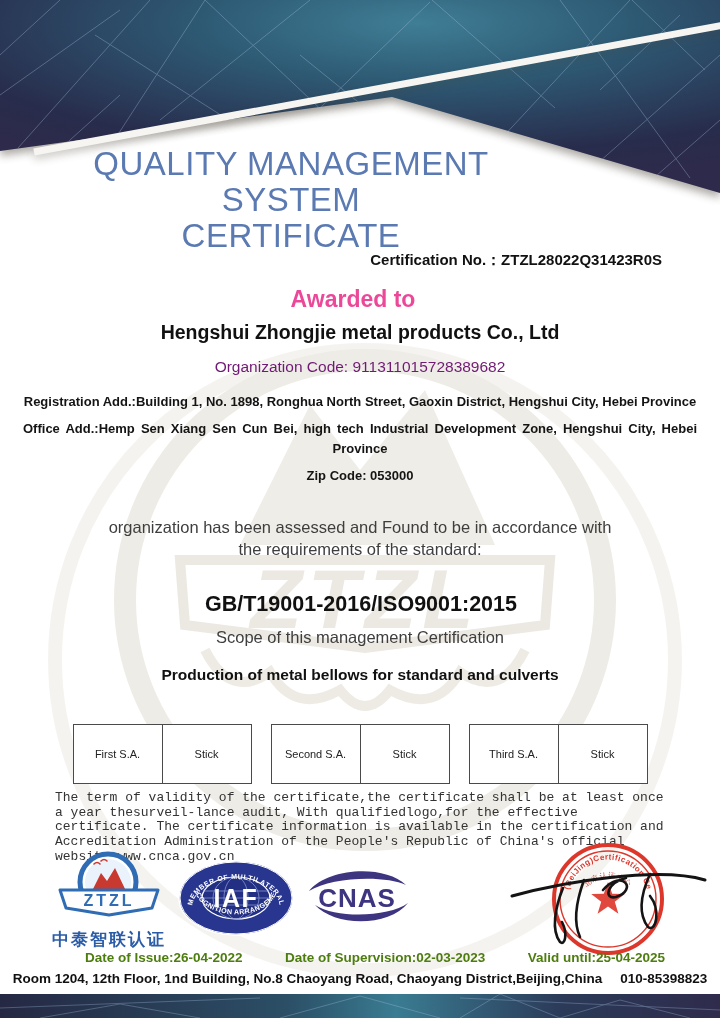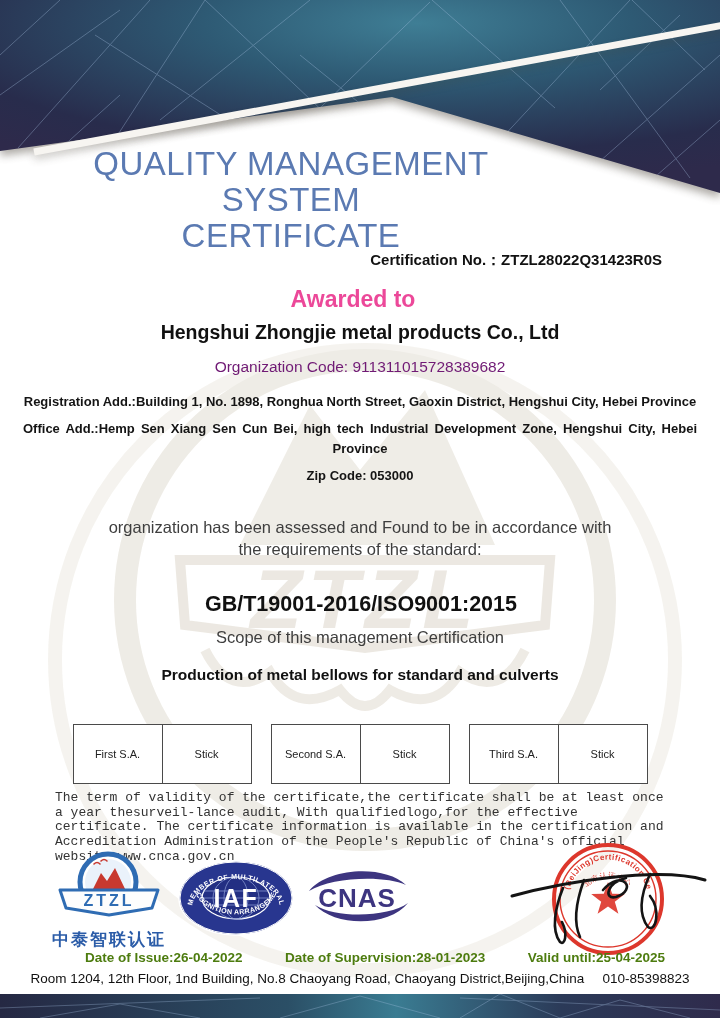--- a/index.html
+++ b/index.html
@@ -43,21 +43,21 @@
   .ztzl{position:absolute;left:50px;top:849px;width:118px;text-align:center;}
   .ztzl-caption{margin-top:1px;font-size:17px;font-weight:bold;color:#2b5ca8;letter-spacing:2px;white-space:nowrap;}
   .iaf{position:absolute;left:177px;top:860px;}
   .cnas{position:absolute;left:305px;top:867px;}
   .cnasblock{position:absolute;left:422px;top:863px;font-size:9.8px;line-height:11.9px;color:#3d3d3d;}
   .stamp{position:absolute;left:508px;top:838px;}
 
   .dates{position:absolute;top:950px;left:85px;width:580px;display:flex;justify-content:space-between;
          font-size:13.5px;font-weight:bold;color:#4d7c0f;}
   .bottomline{position:absolute;top:971px;left:0;width:720px;display:flex;justify-content:center;gap:18px;
-              font-size:13.5px;font-weight:normal;color:#111;}
+              font-size:13.5px;font-weight:bold;color:#111;}
 </style>
 </head>
 <body>
 
 <div class="page">
 
   <svg class="layer wm" viewBox="0 0 720 1018">
     <g opacity="0.85">
       <circle cx="365" cy="660" r="310" fill="none" stroke="#f4f2ed" stroke-width="14"></circle>
       <circle cx="365" cy="600" r="240" fill="none" stroke="#ece9e2" stroke-width="22"></circle>
@@ -217,21 +217,21 @@
         <path d="M4,58 C55,44 150,28 197,42" stroke-width="3"></path>
         <path d="M55,50 C47,70 43,92 52,104 C57,108 60,96 54,84" stroke-width="2.6"></path>
         <path d="M76,42 C68,64 65,84 72,99" stroke-width="2.6"></path>
         <path d="M95,52 C115,30 130,52 108,59 C95,62 99,44 118,40" stroke-width="2.6"></path>
         <path d="M142,36 C133,56 130,76 140,89 C148,95 153,72 142,58" stroke-width="2.6"></path>
       </g>
     </svg>
 
     <div class="dates">
       <span>Date of Issue:26-04-2022</span>
-      <span>Date of Supervision:28-01-2023</span>
+      <span>Date of Supervision:02-03-2023</span>
       <span>Valid until:25-04-2025</span>
     </div>
 
     <div class="bottomline">
       <span>Room 1204, 12th Floor, 1nd Building, No.8 Chaoyang Road, Chaoyang District,Beijing,China</span>
       <span>010-85398823</span>
     </div>
 
   </div>
 

